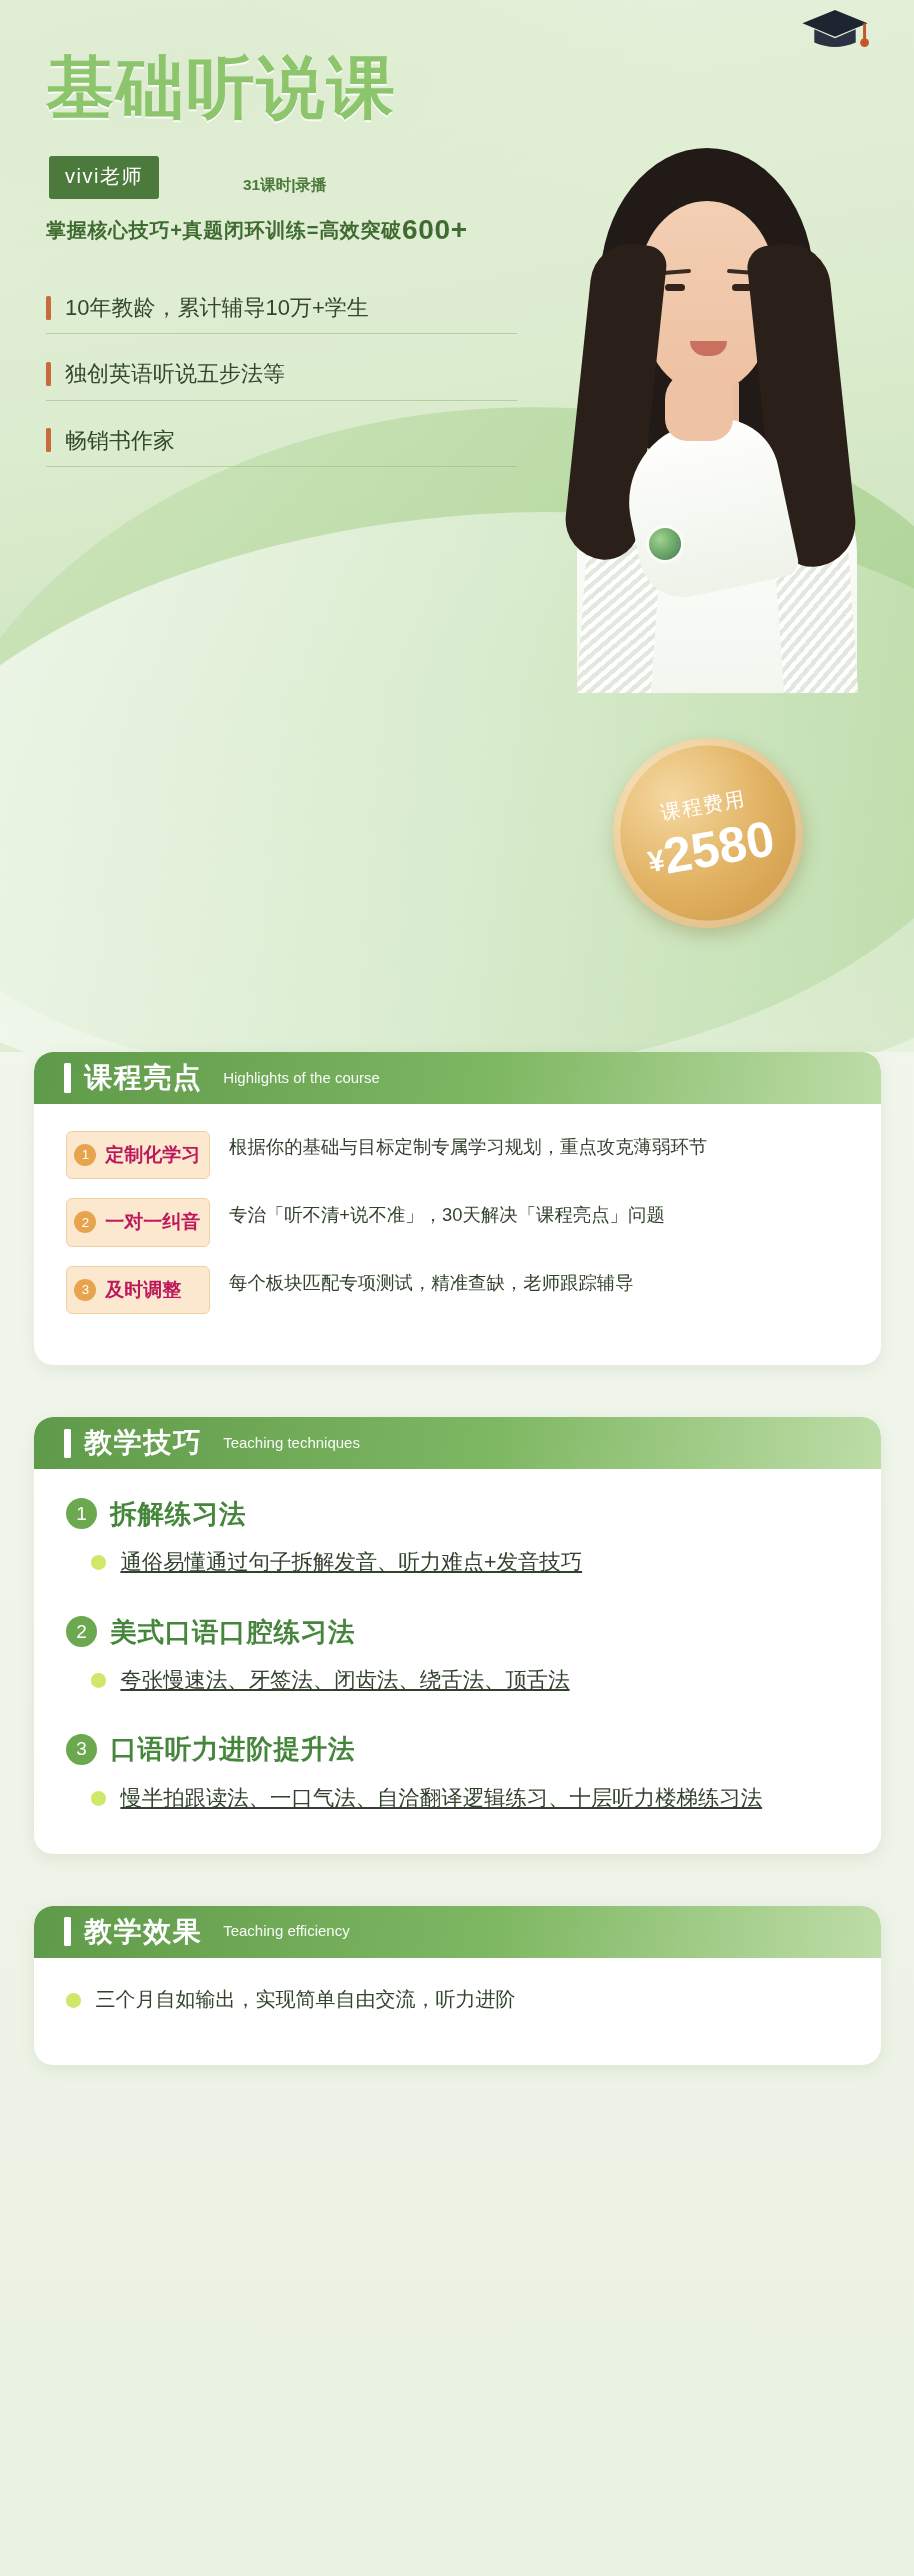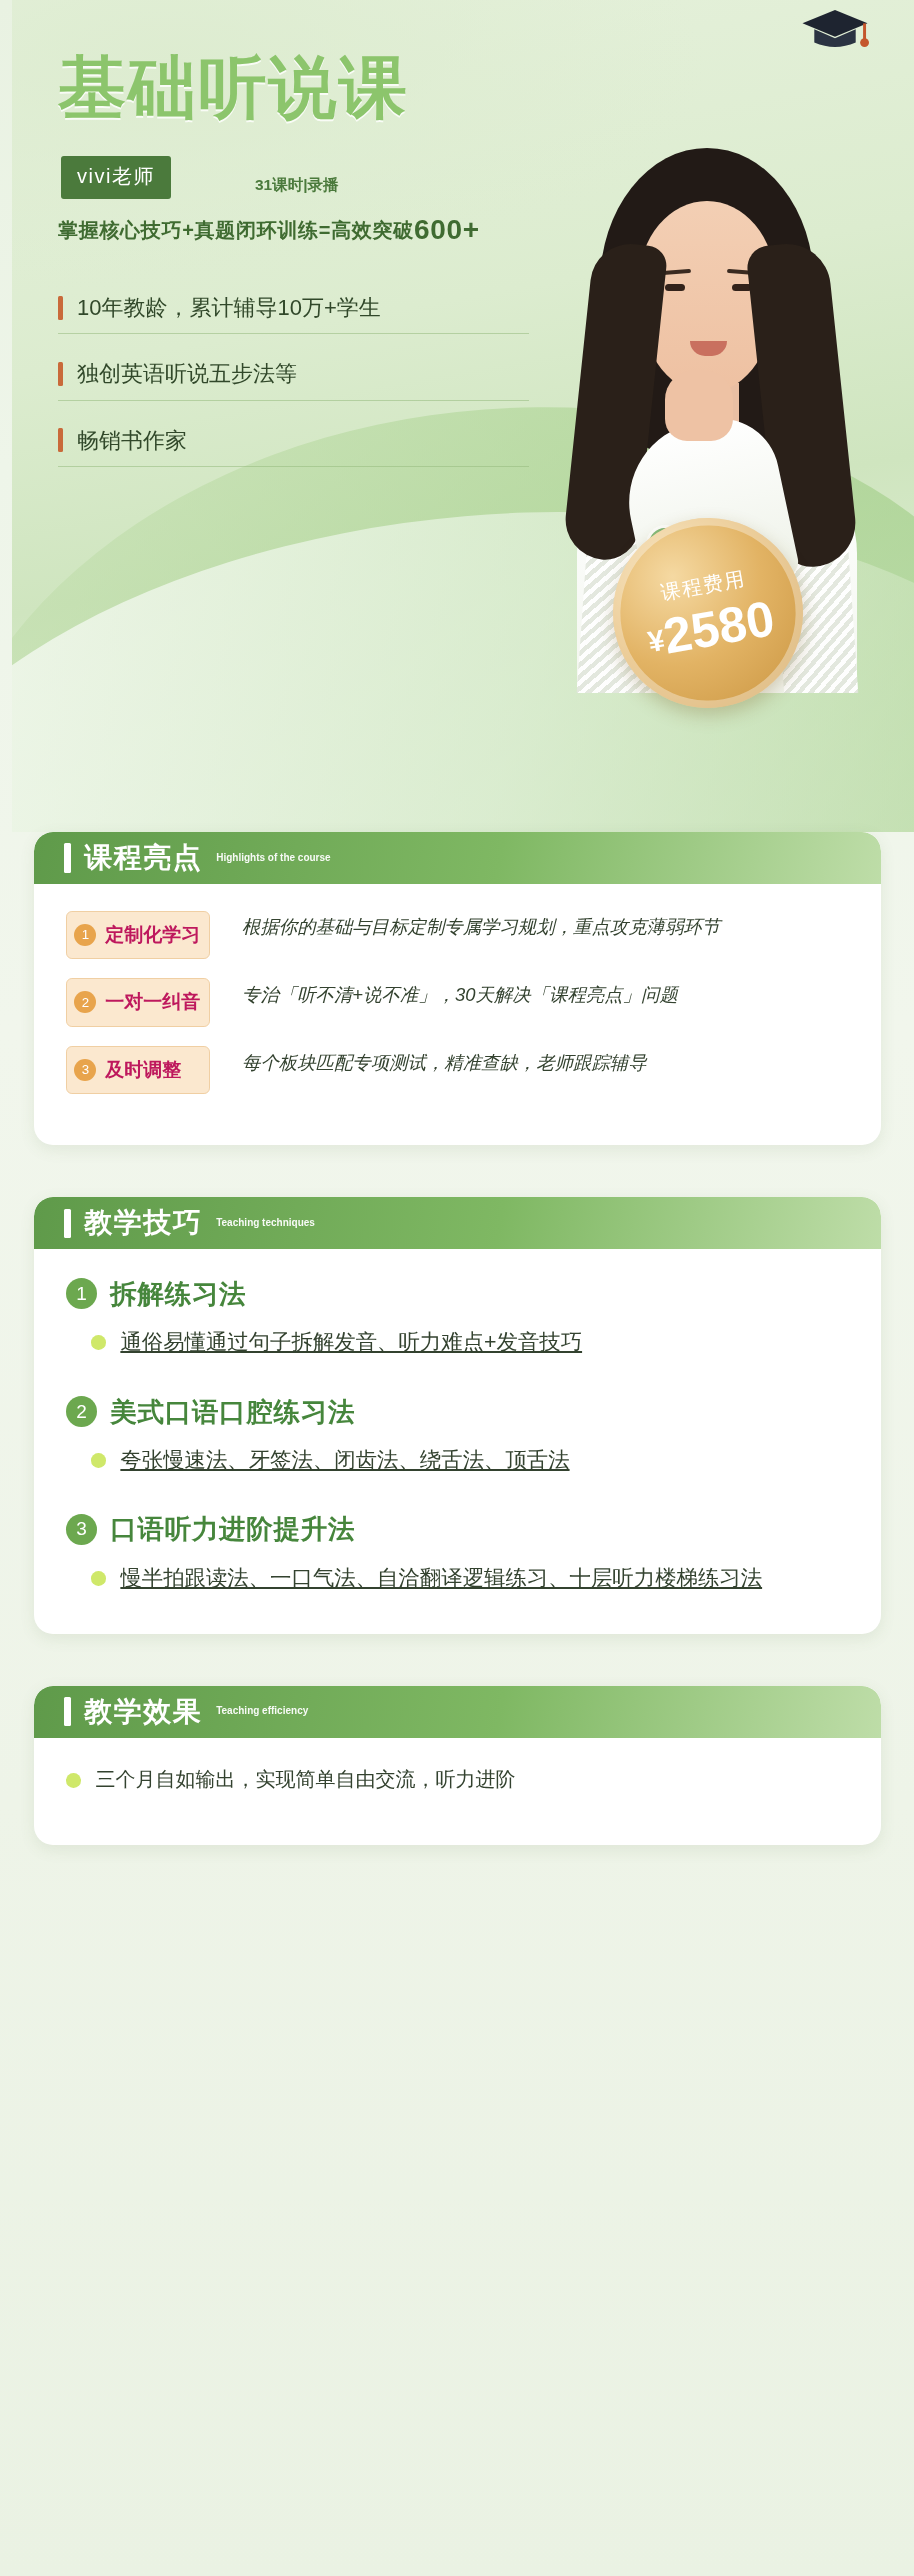--- a/index.html
+++ b/index.html
@@ -12,26 +12,25 @@
     position: relative;
     width: 915px;
     min-height: 2576px;
     background: linear-gradient(180deg, #e9f2e2 0%, #eef5e9 18%, #f1f6ec 40%, #eef4e8 70%, #eaf2e3 100%);
     overflow: hidden;
   }
 
   
   .hero {
     position: relative;
-    height: 832px;
+    height: 1052px;
     background:
       radial-gradient(884px 383px at 18% 8%, #ddecd0 0%, rgba(221,236,208,0) 60%),
       linear-gradient(170deg, #e6f1dc 0%, #dceccf 38%, #cfe5bf 62%, #e7f2df 100%);
     overflow: hidden;
-    margin-left: 12px;
   }
   .hero-swoosh {
     position: absolute;
     left: -88px;
     top: 412px;
     width: 1105px;
     height: 663px;
     background: linear-gradient(120deg, #c9e2b6 0%, #a9d28f 45%, #8cc370 100%);
     border-radius: 50% 50% 45% 55% / 60% 55% 45% 40%;
     opacity: 0.55;
@@ -257,21 +256,21 @@
     padding-left: 29.5px;
     border-radius: 19px 19px 0 0;
   }
   .head-bar {
     width: 7.4px; height: 29.5px; background: #ffffff; border-radius: 1.5px; margin-right: 13.3px;
   }
   .head-zh {
     color: #ffffff; font-size: 28px; font-weight: bold; letter-spacing: 1.5px;
   }
   .head-en {
-    color: #ffffff; font-size: 10px; font-weight: bold; margin-left: 14px; opacity: 0.95;
+    color: #ffffff; font-size: 15px; font-weight: normal; margin-left: 21px; opacity: 0.95;
     padding-bottom: 1.5px;
   }
   .card-body { padding: 26.5px 32px 32px 32px; }
 
   
   .hl-row { display: flex; align-items: flex-start; margin-bottom: 19px; }
   .hl-tag {
     flex: 0 0 auto;
     width: 144px;
     background: #fbe8cf;
@@ -283,26 +282,25 @@
     justify-content: flex-start;
   }
   .hl-num {
     width: 22px; height: 22px; border-radius: 50%;
     background: #e8a44c; color: #fff;
     font-size: 13.3px; display: flex; align-items: center; justify-content: center;
     margin-right: 8.8px; flex: 0 0 auto;
   }
   .hl-tag-text { font-size: 19px; color: #be185d; font-weight: bold; }
   .hl-desc {
-    margin-left: 32px;
+    margin-left: 19px;
     font-size: 18.4px;
     line-height: 1.5;
     color: #33422f;
     padding-top: 2.9px;
-    font-style: italic;
   }
 
   
   .tt-block { margin-bottom: 35px; }
   .tt-title { display: flex; align-items: center; margin-bottom: 14.7px; }
   .tt-num {
     width: 31px; height: 31px; border-radius: 50%;
     background: #6ca84f; color: #fff; font-size: 19px;
     display: flex; align-items: center; justify-content: center;
     margin-right: 13.3px; flex: 0 0 auto;

